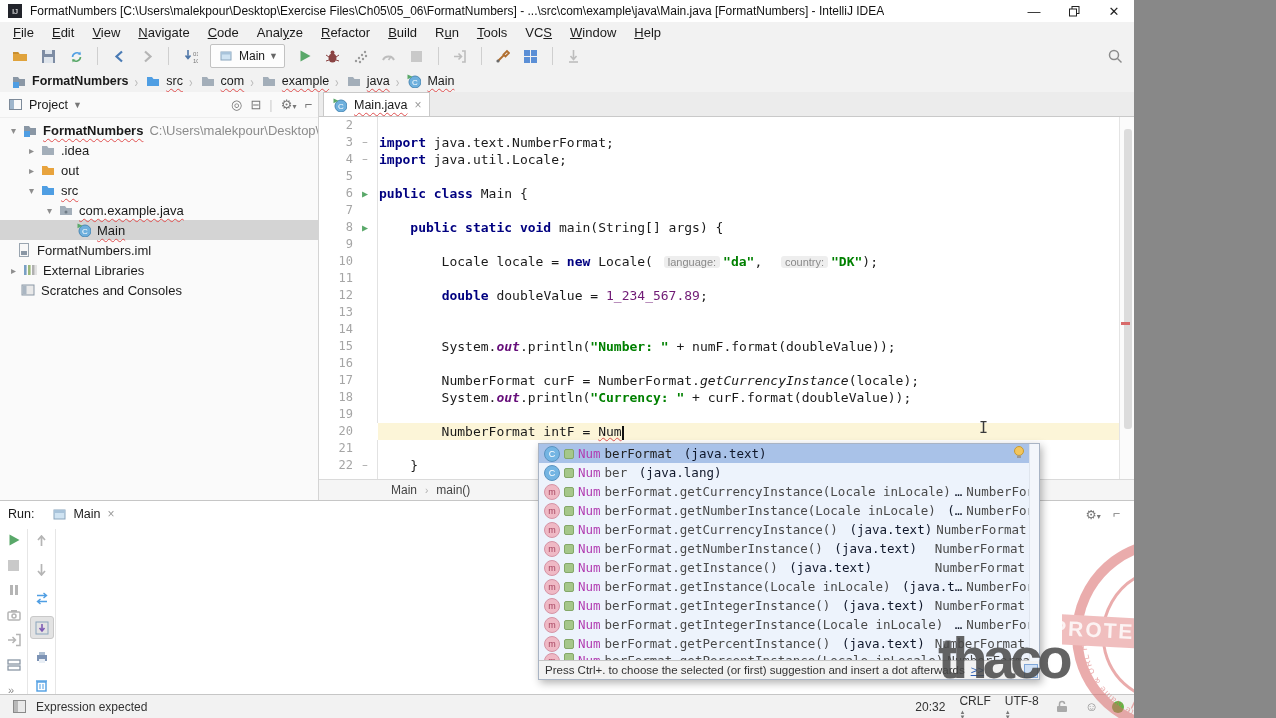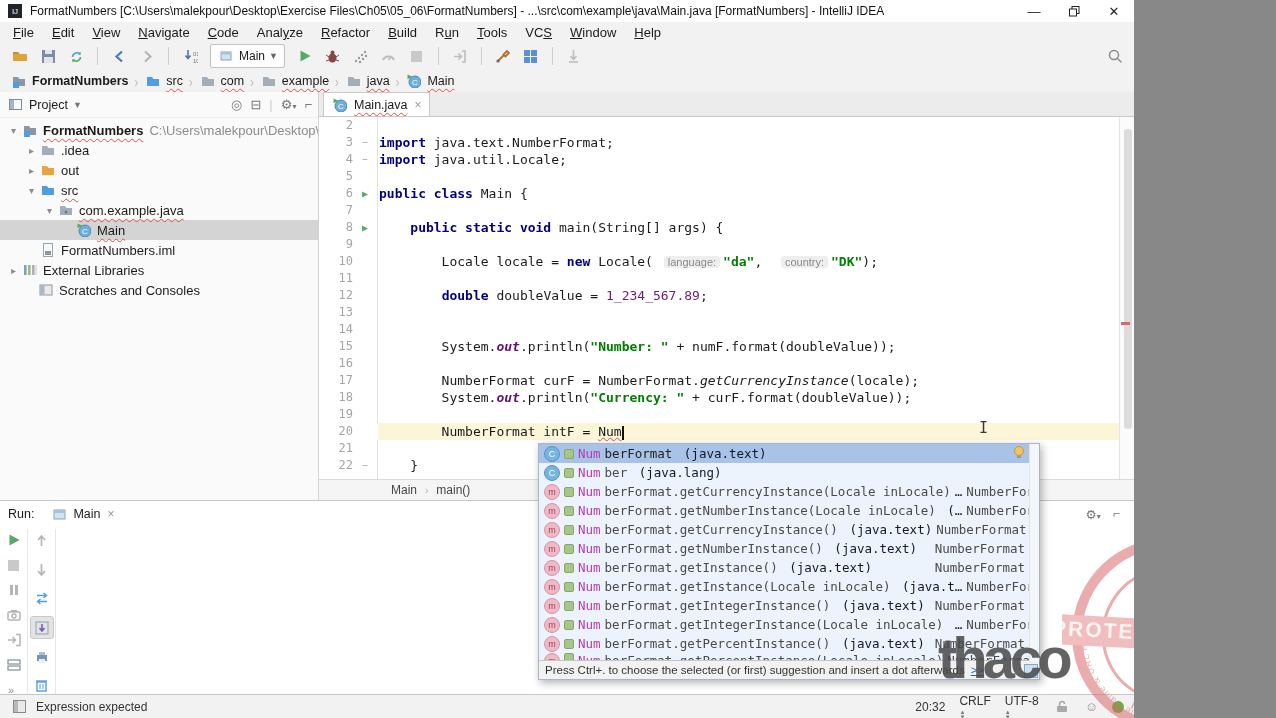--- a/index.html
+++ b/index.html
@@ -453,21 +453,21 @@
           <span class="chev"></span>
           <span class="icn">
             <svg width="14" height="14">
               <circle cx="8" cy="8" r="6" fill="#6eb0dd" stroke="#4a88b5"></circle>
               <text x="8" y="11" font-size="8" text-anchor="middle" fill="#fff" font-family="Liberation Sans">C</text>
               <path d="M0.5 0.5l5 2.2-5 2.6z" fill="#59a869"></path>
             </svg>
           </span>
           <span class="tree-label wavy">Main</span>
         </div>
-        <div class="tree-row" style="padding-left: 24px;">
+        <div class="tree-row" style="">
           <span class="chev"></span>
           <span class="icn">
             <svg width="14" height="14">
               <rect x="2.5" y="0.5" width="9" height="13" fill="#f8f8f8" stroke="#9aa5b0"></rect>
               <rect x="4" y="8" width="6" height="4" fill="#8a97a5"></rect>
             </svg>
           </span>
           <span class="tree-label">FormatNumbers.iml</span>
         </div>
         <div class="tree-row" style="padding-left: 6px;">
@@ -475,21 +475,21 @@
           <span class="icn">
             <svg width="14" height="14">
               <rect x="1" y="2" width="2.6" height="10" fill="#7aa0c4"></rect>
               <rect x="5" y="2" width="2.6" height="10" fill="#9bb87a"></rect>
               <rect x="9" y="2" width="2.6" height="10" fill="#b0b0b0"></rect>
               <rect x="12.5" y="2" width="1" height="10" fill="#c9c9c9"></rect>
             </svg>
           </span>
           <span class="tree-label">External Libraries</span>
         </div>
-        <div class="tree-row" style="padding-left: 22px;">
+        <div class="tree-row" style="padding-left: 4px;">
           <span class="chev"></span>
           <span class="icn">
             <svg width="14" height="14">
               <rect x="1" y="2" width="12" height="10" fill="#e9e9e9" stroke="#8a97a5"></rect>
               <rect x="1.5" y="2.5" width="4" height="9" fill="#aab6c2"></rect>
             </svg>
           </span>
           <span class="tree-label">Scratches and Consoles</span>
         </div>
       </div>

